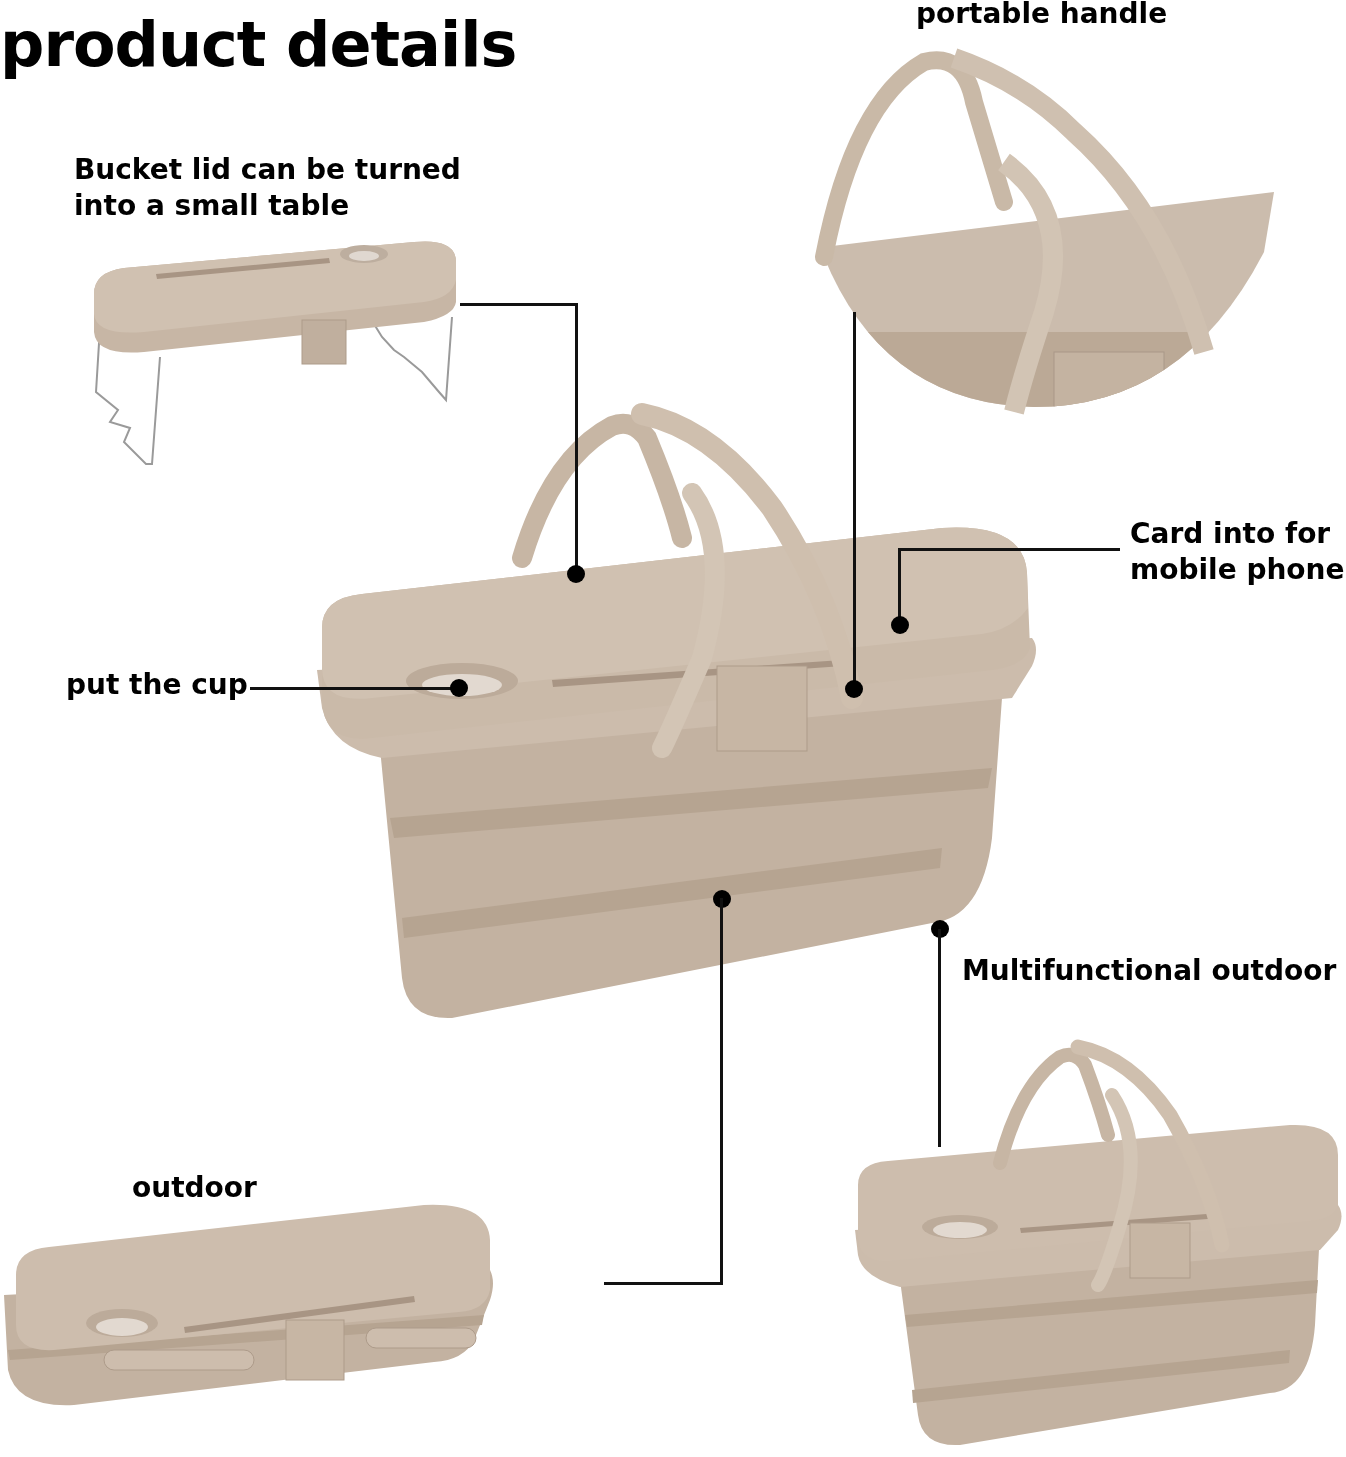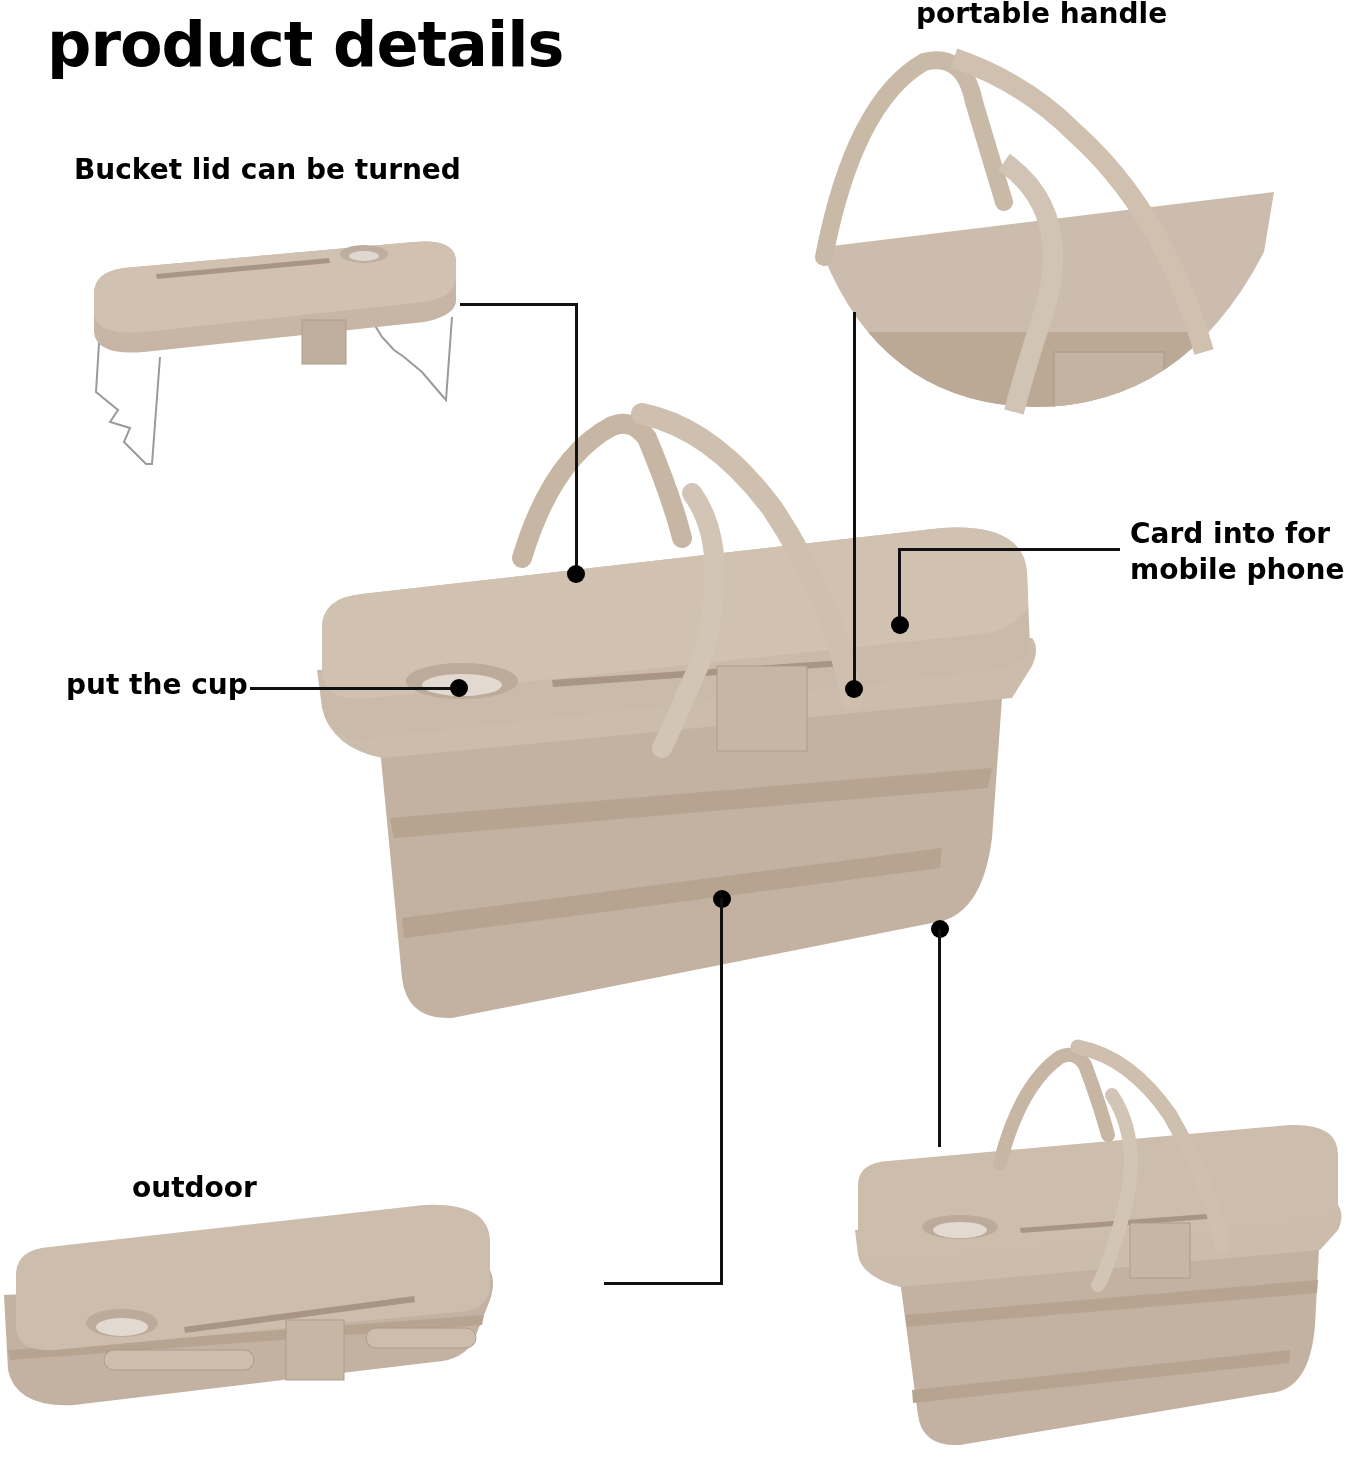--- a/index.html
+++ b/index.html
@@ -1,47 +1,49 @@
 <!DOCTYPE html>
 <html><head>
 <meta charset="utf-8">
 <style>
   html, body { margin: 0; padding: 0; background: #ffffff; }
   body { width: 1346px; height: 1457px; position: relative; overflow: hidden;
          font-family: "DejaVu Sans", "Liberation Sans", sans-serif; color: #000; }
-  .title { position: absolute; left: 0; top: 14px; font-size: 62px; font-weight: bold; letter-spacing: -1px; line-height: 1; margin-left: 47px; }
+  .title { position: absolute; left: 0; top: 14px; font-size: 62px; font-weight: bold; letter-spacing: -1px; line-height: 1; }
   .label { position: absolute; font-weight: bold; font-size: 28px; line-height: 36px; white-space: nowrap; }
   .label span { display: block; }
   .line { position: absolute; background: #111; }
   .dot { position: absolute; width: 18px; height: 18px; border-radius: 50%; background: #000; }
   svg.prod { position: absolute; overflow: visible; }
 </style>
 </head>
 <body>
 
 <div class="title">product details</div>
 
 <div class="label" style="left:74px; top:152px;">
   <span>Bucket lid can be turned</span>
+  <span>into a small table</span>
 </div>
 
 <div class="label" style="left:916px; top:-4px;">
   <span>portable handle</span>
 </div>
 
 <div class="label" style="left:1130px; top:516px;">
   <span>Card into for</span>
   <span>mobile phone</span>
 </div>
 
 <div class="label" style="left:66px; top:667px;">
   <span>put the cup</span>
 </div>
 
 <div class="label" style="left:962px; top:953px;">
+  <span>Multifunctional outdoor</span>
 </div>
 
 <div class="label" style="left:132px; top:1170px;">
   <span>outdoor</span>
 </div>
 
 <svg class="prod" style="left:84px; top:232px;" width="380" height="245">
 
   <polyline points="16,95 12,160 34,178 26,190 46,196 40,210 62,232 68,232 76,125" fill="none" stroke="#9a9a9a" stroke-width="2"></polyline>
   <polyline points="290,92 298,105 310,118 320,125 338,140 355,160 362,168 368,85" fill="none" stroke="#9a9a9a" stroke-width="2"></polyline>

